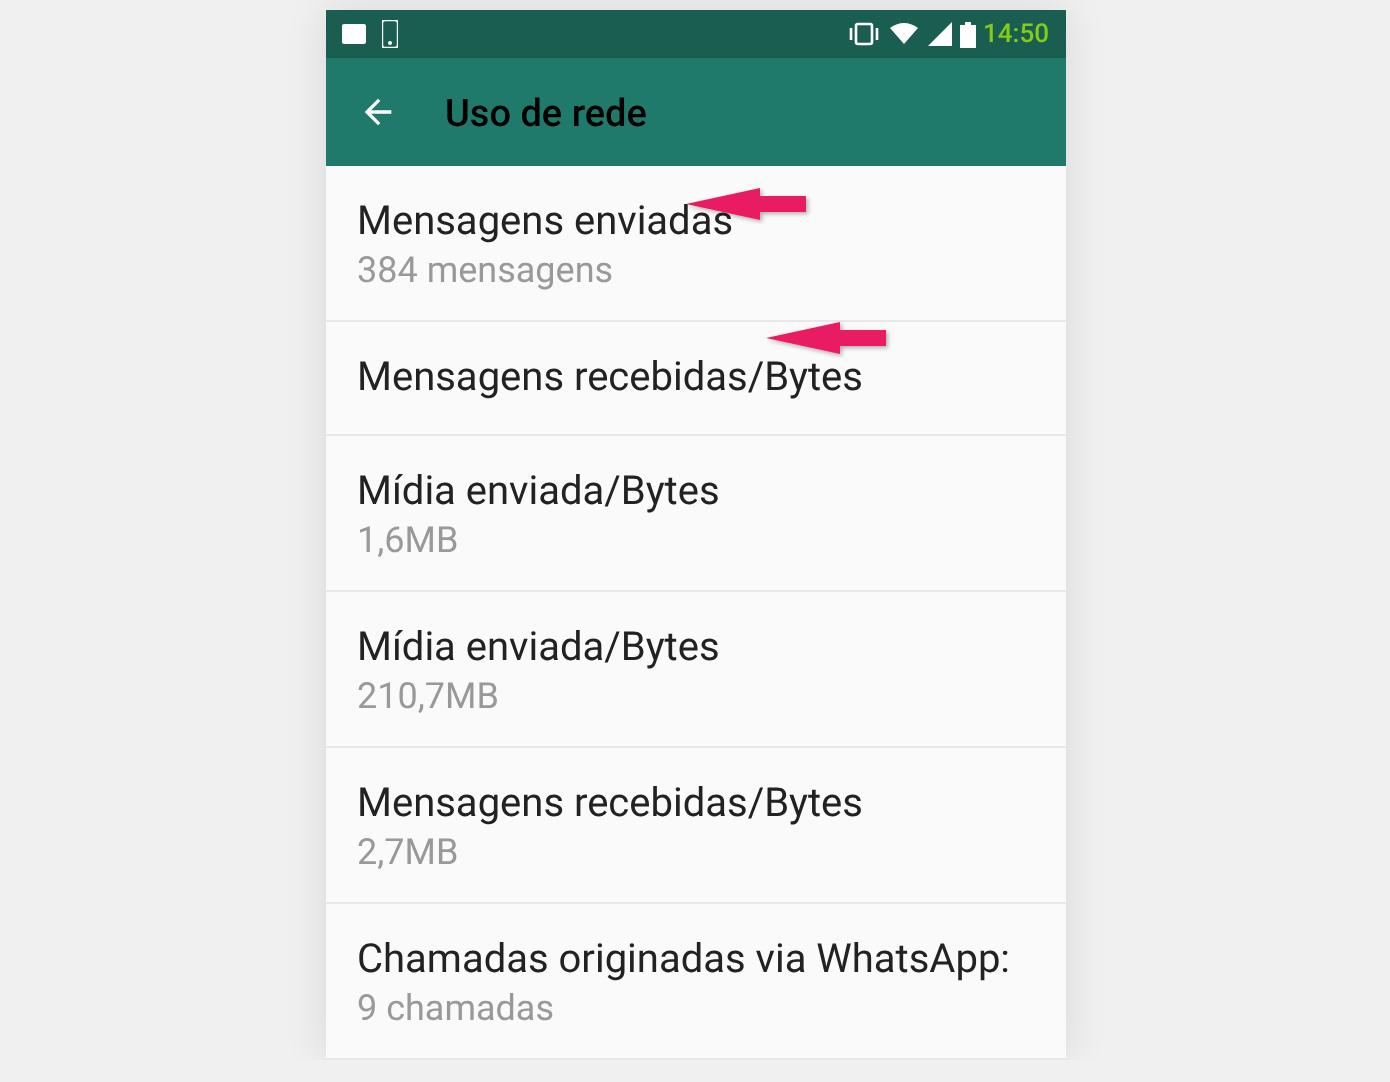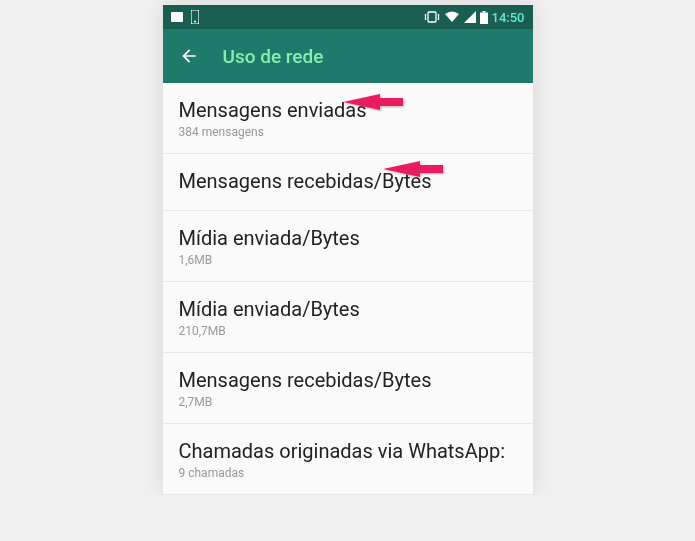--- a/index.html
+++ b/index.html
@@ -22,21 +22,21 @@
       position: relative;
       overflow: hidden;
     }
     .status-bar {
       background: #1a5e52;
       height: 24px;
       display: flex;
       align-items: center;
       justify-content: space-between;
       padding: 0 8px;
-      color: #5eead4;
+      color: #84cc16;
       font-size: 13px;
       font-weight: 500;
     }
     .status-left {
       display: flex;
       gap: 6px;
       align-items: center;
     }
     .status-right {
       display: flex;
@@ -57,40 +57,40 @@
       box-shadow: 0 2px 4px rgba(0,0,0,0.2);
     }
     .back-arrow {
       color: white;
       font-size: 20px;
       cursor: pointer;
       display: flex;
       align-items: center;
     }
     .app-title {
-      color: #86efac;
+      color: #000000;
       font-size: 19px;
       font-weight: 500;
     }
     .list {
       background: #fafafa;
     }
     .list-item {
       padding: 15px 16px 14px 16px;
       border-bottom: 1px solid #e8e8e8;
       background: #fafafa;
     }
     .list-item-title {
       font-size: 20px;
       color: #222;
       font-weight: 400;
       margin-bottom: 3px;
     }
     .list-item-subtitle {
-      font-size: 12px;
+      font-size: 18px;
       color: #999;
     }
     .annotation-arrow {
       position: absolute;
       pointer-events: none;
       z-index: 10;
     }
   </style>
 </head>
 <body>

